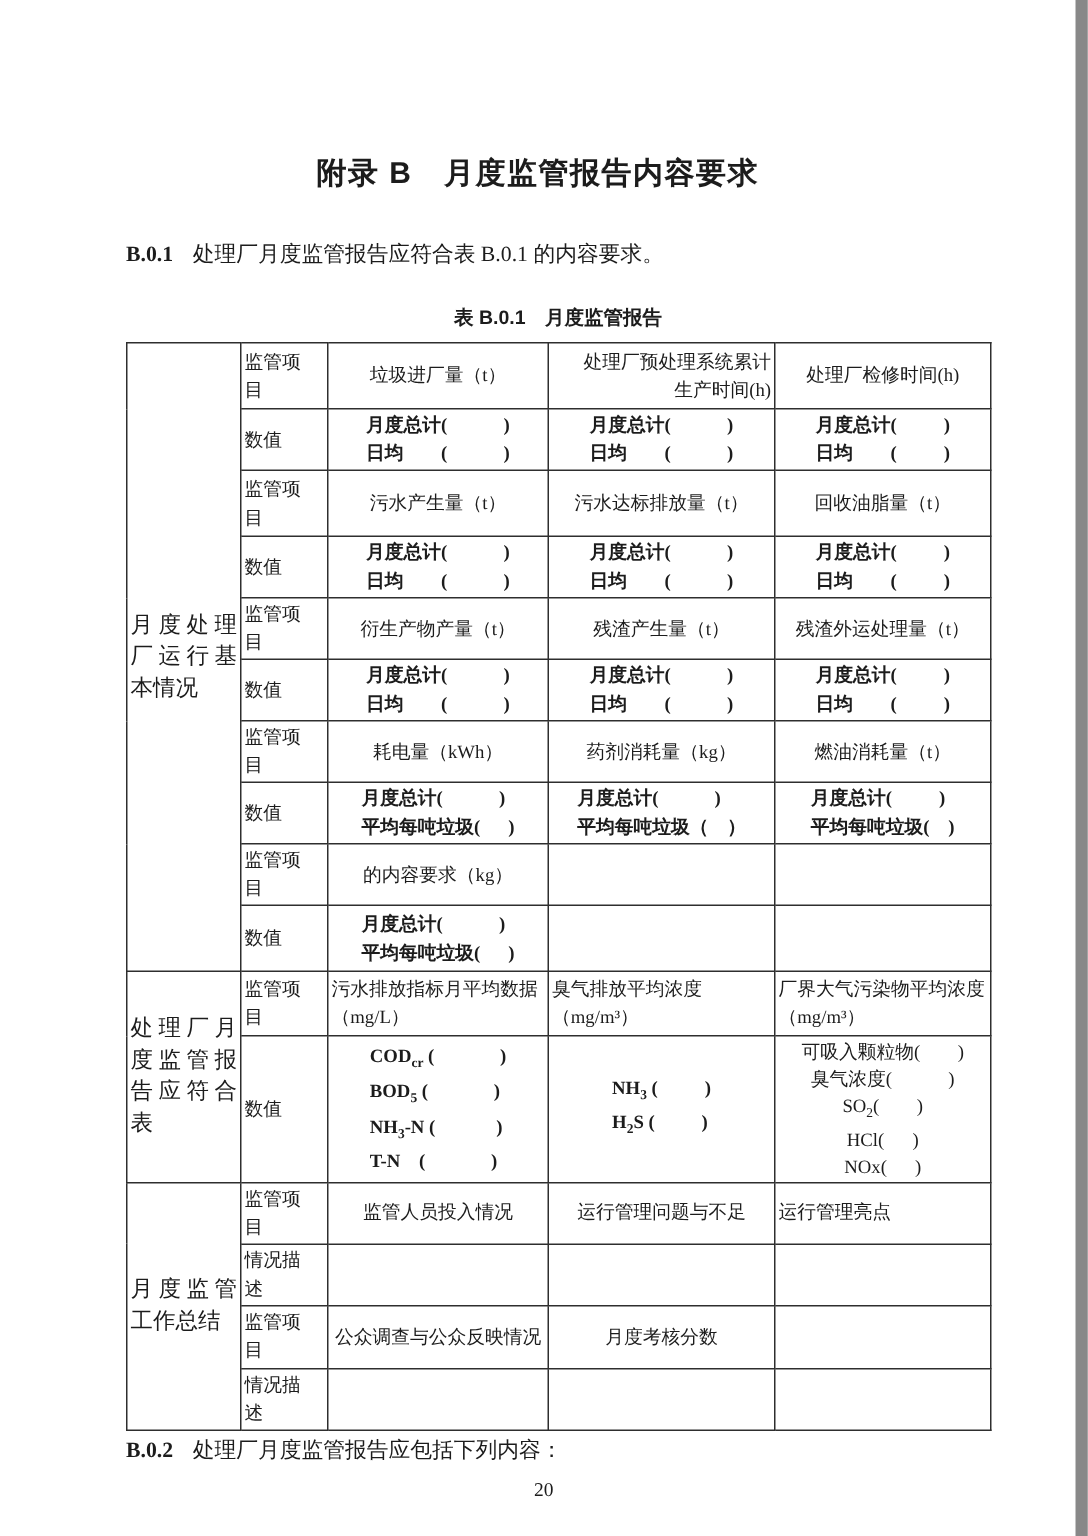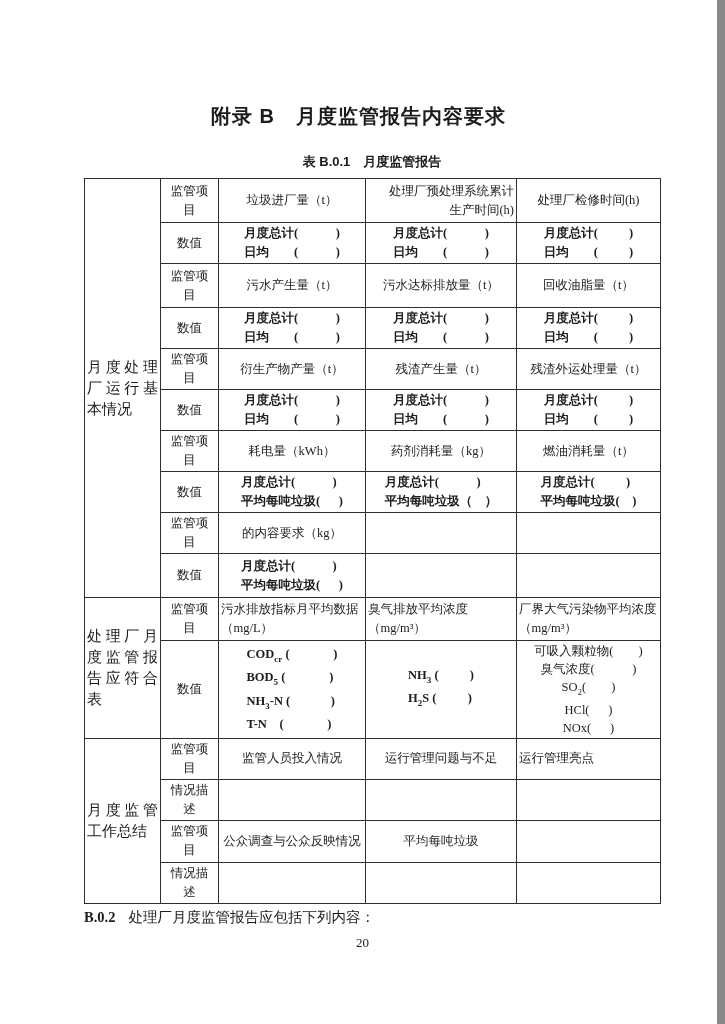--- a/index.html
+++ b/index.html
@@ -44,21 +44,21 @@
     padding:1px 2px;
     vertical-align:middle;
     overflow:hidden;
   }
   td.sec-label{
     text-align:justify;
     padding:2px 4px;
     font-size:15px;line-height:21px;
   }
   td.row-label{
-    text-align:center;
+    text-align:left;
     white-space:pre-wrap;
     line-height:19px;
   }
   td.c{}
   td.center{text-align:center;}
   td.leftal{text-align:left;padding-left:4px;}
   td.prewrap{white-space:pre-wrap;text-align:right;}
   td.hdr2{
     text-align:left;
     white-space:pre-wrap;
@@ -86,20 +86,21 @@
     font-size:13px;
   }
 </style>
 </head>
 <body>
 
 <div class="page">
 
   <h1 class="doc-title">附录 B　月度监管报告内容要求</h1>
 
+  <p class="clause"><span class="clause-num">B.0.1</span><span>处理厂月度监管报告应符合表 B.0.1 的内容要求。</span></p>
 
   <div class="table-caption">表 B.0.1　月度监管报告</div>
 
   <table class="report-table">
     <colgroup>
       <col style="width:76px">
         <col style="width:58px">
         <col style="width:147px">
         <col style="width:151px">
         <col style="width:144px">
@@ -225,21 +226,21 @@
         <td class="row-label">情况描
 述</td>
         <td class="c center"></td>
         <td class="c center"></td>
         <td class="c center"></td>
       </tr>
       <tr style="height:42px">
         <td class="row-label">监管项
 目</td>
         <td class="c center">公众调查与公众反映情况</td>
-        <td class="c center">平均每吨垃圾</td>
+        <td class="c center">月度考核分数</td>
         <td class="c center"></td>
       </tr>
       <tr style="height:40px">
         <td class="row-label">情况描
 述</td>
         <td class="c center"></td>
         <td class="c center"></td>
         <td class="c center"></td>
       </tr>
     </tbody>

